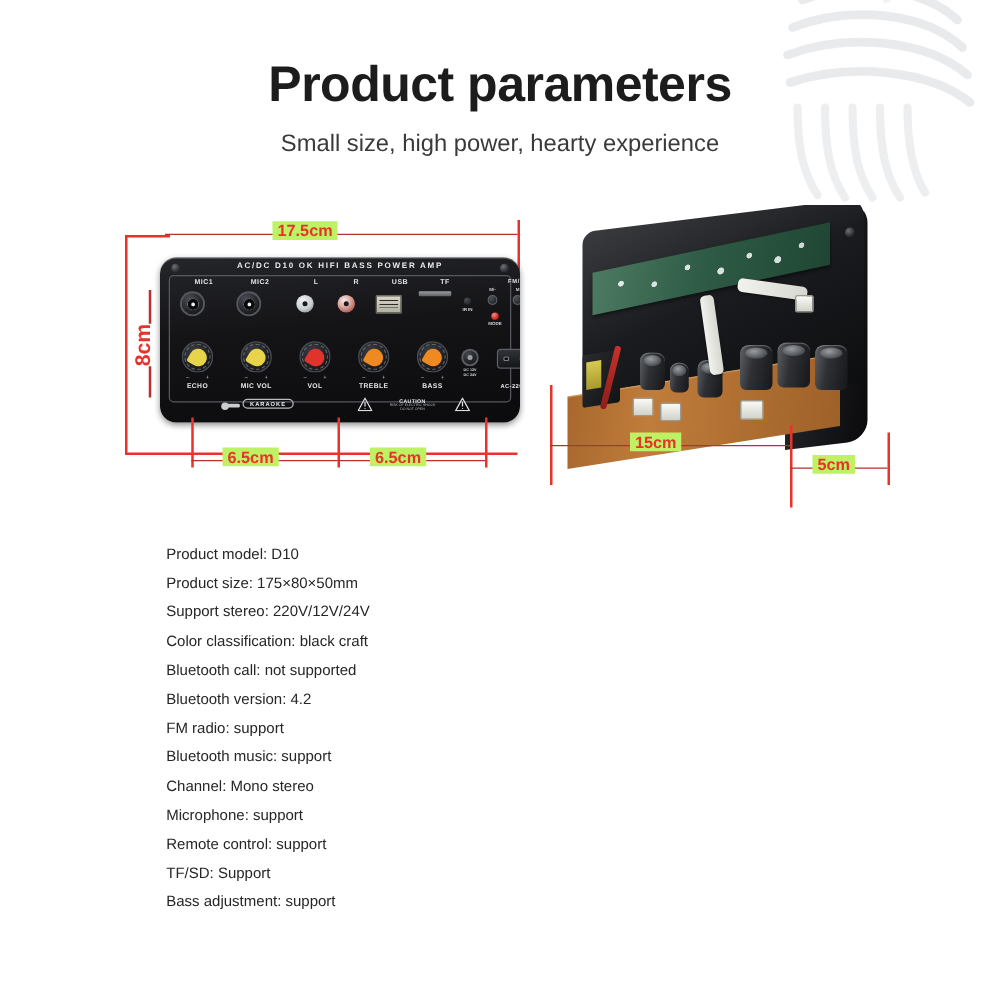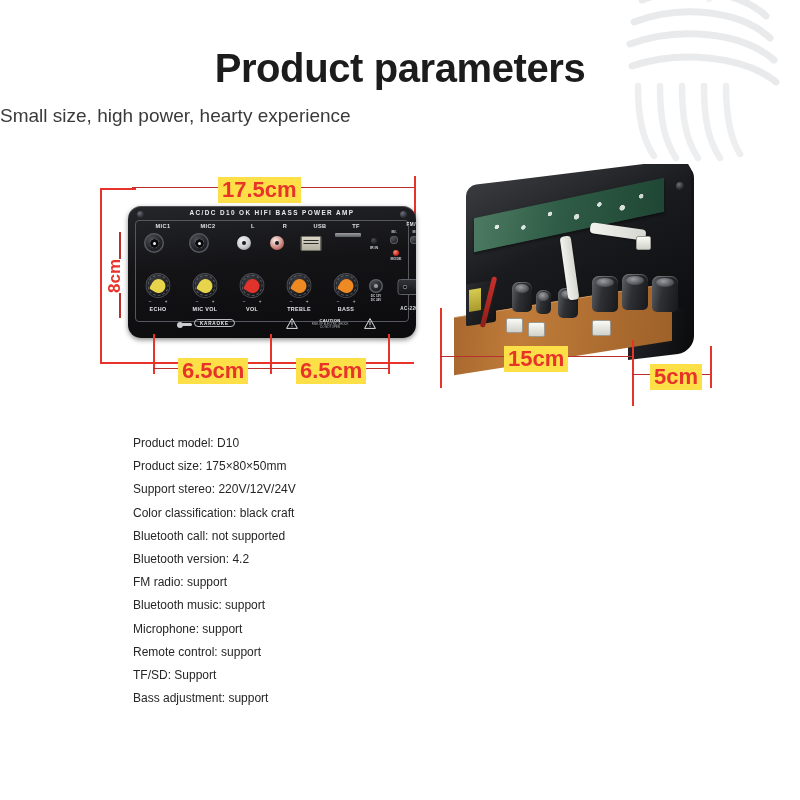--- a/index.html
+++ b/index.html
@@ -37,42 +37,43 @@
     font-size: 40px;
     font-weight: bold;
     color: #1c1c1c;
     letter-spacing: -0.4px;
   }
   .page-subtitle {
     position: absolute;
     left: 0;
     top: 105px;
     width: 800px;
+    text-align: center;
     font-size: 19px;
     color: #3a3a3a;
   }
 
   
   .fig-left {
     position: absolute;
     left: 92px;
     top: 176px;
     width: 330px;
     height: 220px;
   }
   .dim-red { position: absolute; background: #e8332a; }
   .dim-h { height: 1.5px; }
   .dim-v { width: 1.5px; }
 
   .dim-label {
     position: absolute;
     color: #e8332a;
     font-weight: bold;
-    font-size: 22px;
-    background: #fde047;
+    font-size: 13px;
+    background: #bef264;
     padding: 0 4px;
     white-space: nowrap;
   }
   .dim-label-vert {
     position: absolute;
     color: #e8332a;
     font-weight: bold;
     font-size: 17px;
     background: #ffffff;
     transform: rotate(-90deg);
@@ -635,17 +636,18 @@
 
 <div class="spec-list">
   <div class="spec-line">Product model: D10</div>
   <div class="spec-line">Product size: 175×80×50mm</div>
   <div class="spec-line">Support stereo: 220V/12V/24V</div>
   <div class="spec-line">Color classification: black craft</div>
   <div class="spec-line">Bluetooth call: not supported</div>
   <div class="spec-line">Bluetooth version: 4.2</div>
   <div class="spec-line">FM radio: support</div>
   <div class="spec-line">Bluetooth music: support</div>
+  <div class="spec-line">Channel: Mono stereo</div>
   <div class="spec-line">Microphone: support</div>
   <div class="spec-line">Remote control: support</div>
   <div class="spec-line">TF/SD: Support</div>
   <div class="spec-line">Bass adjustment: support</div>
 </div>
 
 </body></html>

